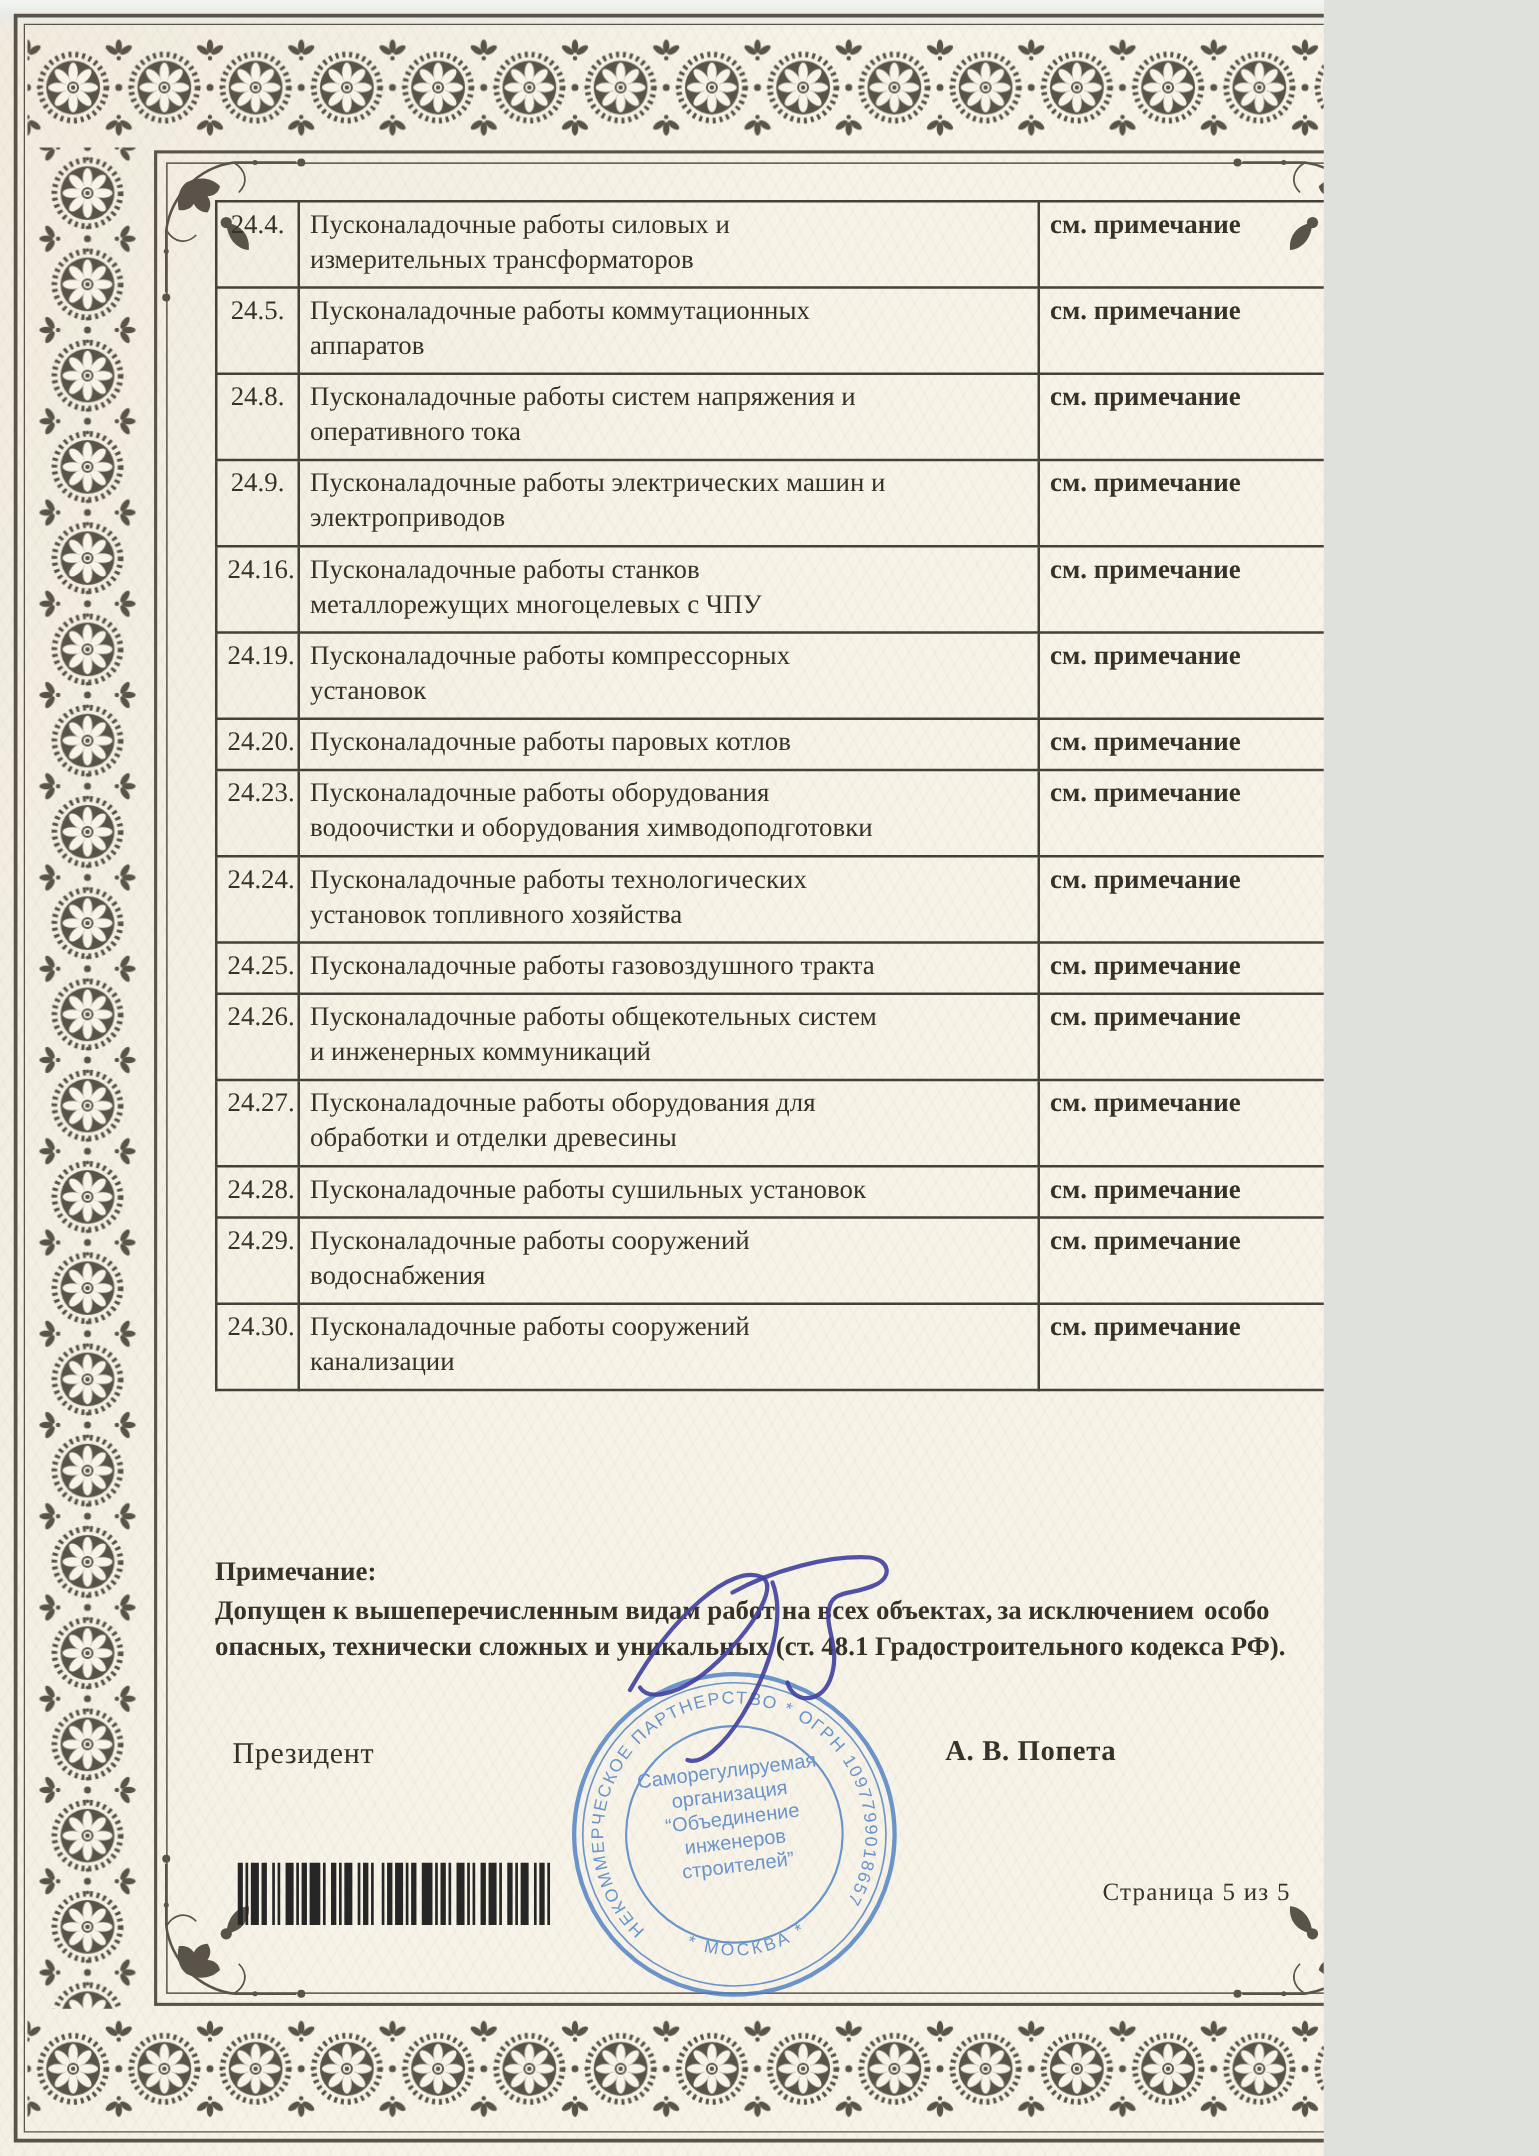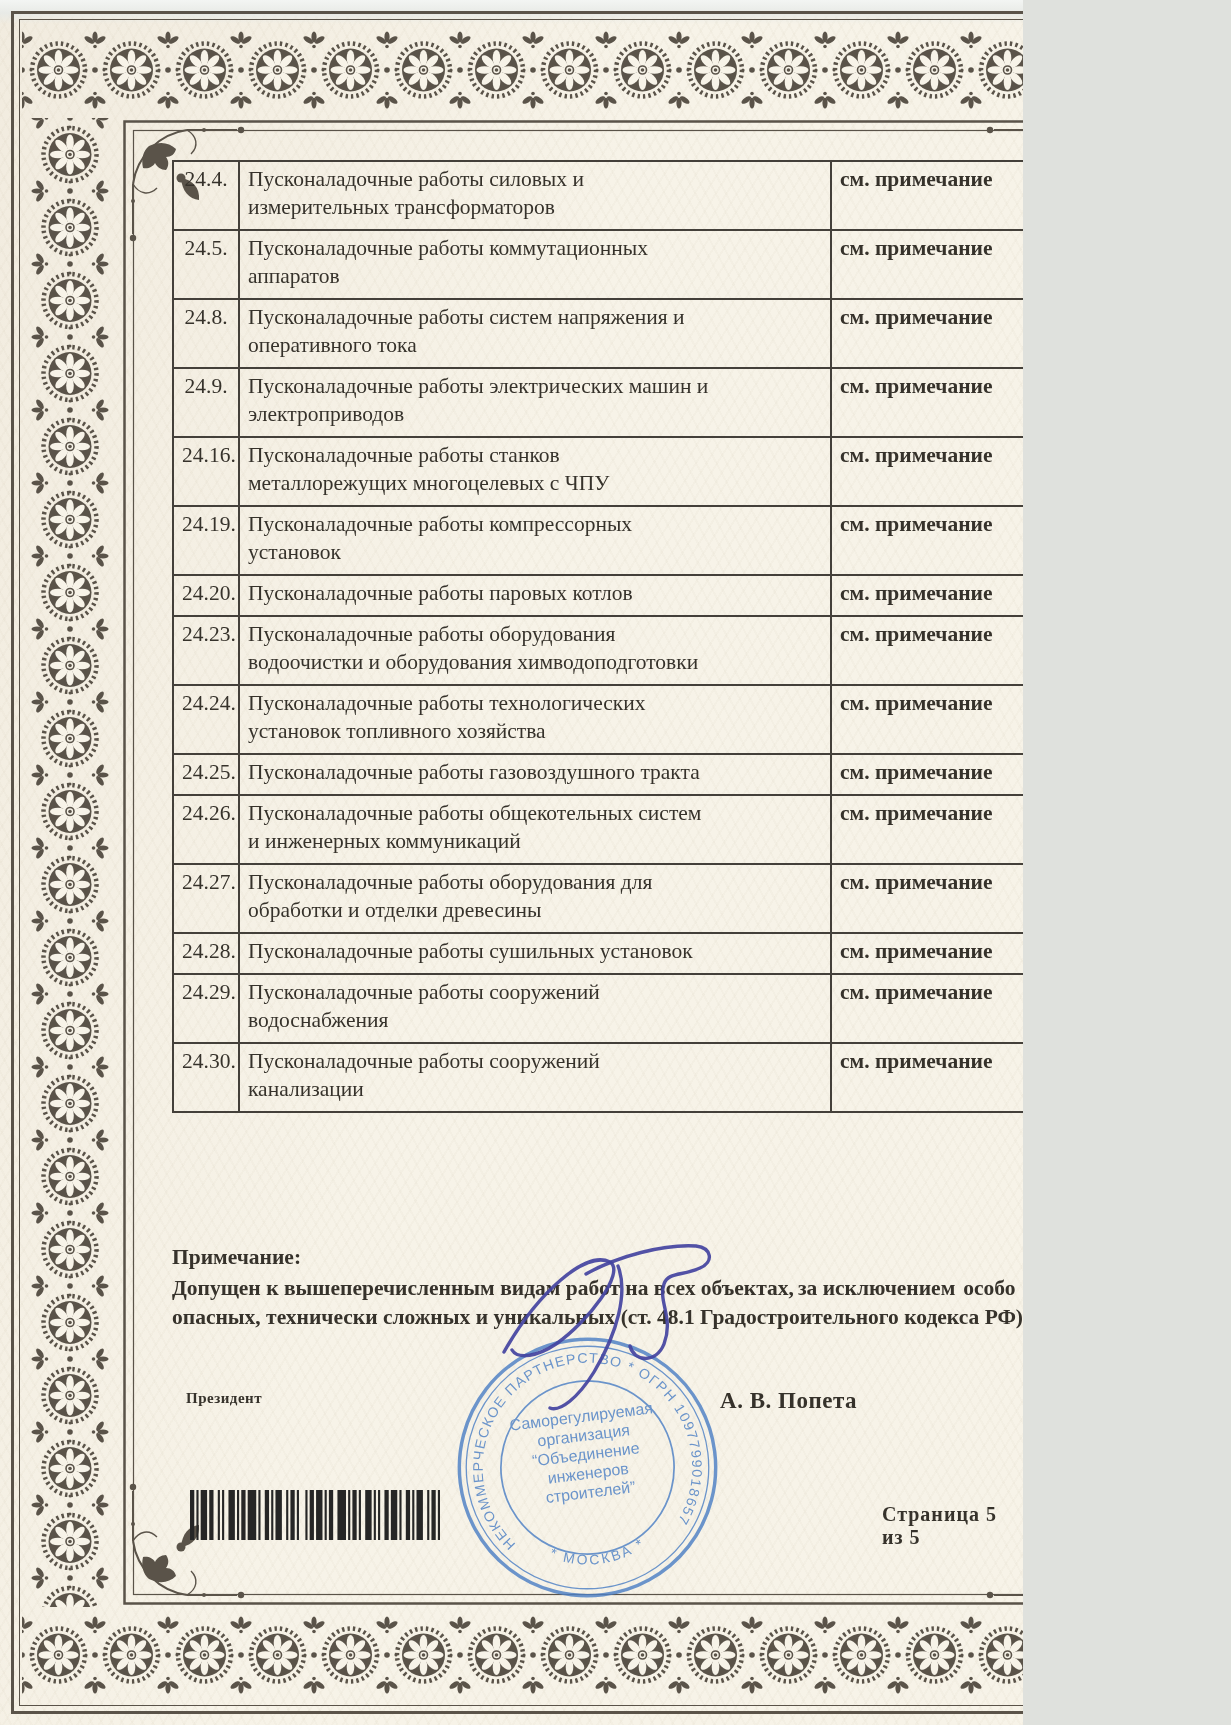--- a/index.html
+++ b/index.html
@@ -10,20 +10,21 @@
     background:#dfe1dd;
   }
   .page{
     position:relative;width:1023px;height:1725px;overflow:hidden;
     color:var(--ink,#36322b);
     background:
       linear-gradient(105deg, rgba(214,198,178,0.16), rgba(255,255,255,0) 45%),
       repeating-linear-gradient(62deg, rgba(180,168,138,0.05) 0 2px, rgba(0,0,0,0) 2px 9px),
       repeating-linear-gradient(-58deg, rgba(180,168,138,0.05) 0 2px, rgba(0,0,0,0) 2px 9px),
       var(--paper,#f7f3e8);
+    padding-left: 36px;
   }
   .scan-strip{
     position:absolute;top:0;left:0;right:0;height:24px;
     background:linear-gradient(to bottom,#f3f5f3,#e8eae6 55%,rgba(232,234,230,0));
     pointer-events:none;
   }
   svg.frame{position:absolute;left:0;top:0;color:var(--ornament,#5a5349);}
   .st2{stroke:currentColor;stroke-width:2;fill:none}
   .st15{stroke:currentColor;stroke-width:1.4;fill:none}
   .fil{fill:currentColor;stroke:none}
@@ -42,23 +43,23 @@
   td.c-desc{white-space:pre-line;padding-left:10px;}
   td.c-note{text-align:left;font-weight:bold;}
   col.c1{width:66px} col.c2{width:592px} col.c3{width:235px}
 
   
   .note{position:absolute;left:172px;top:1243px;width:882px;font-size:21.5px;line-height:29px;font-weight:bold;}
   .note p{margin:2px 0 0 0;}
   .note-bold{margin:0 8px 12px 4px;}
 
   
-  .president{position:absolute;left:186px;top:1390px;font-size:15px;font-weight:bold;letter-spacing:0.5px;}
+  .president{position:absolute;left:186px;top:1390px;font-size:24px;font-weight:normal;letter-spacing:0.5px;}
   .signer-name{position:absolute;right:166px;top:1388px;font-size:23px;font-weight:bold;letter-spacing:0.5px;margin-left:47px;}
-  .page-label{position:absolute;left:882px;top:1503px;font-size:20px;font-weight:bold;letter-spacing:1px;}
+  .page-label{position:absolute;left:882px;top:1503px;font-size:20px;font-weight:normal;letter-spacing:1px;}
 
   
   svg.barcode{position:absolute;left:190px;top:1490px;width:250px;height:50px;}
   svg.barcode rect{fill:#262626;}
 
   
   svg.stamp{position:absolute;left:455px;top:1335px;width:265px;height:265px;opacity:0.82;}
   .stamp .ring-stroke{stroke:var(--stamp-blue,#4d80c5);fill:none;}
   .stamp text{fill:var(--stamp-blue,#4d80c5);font-family:"Liberation Sans","DejaVu Sans",sans-serif;}
 

